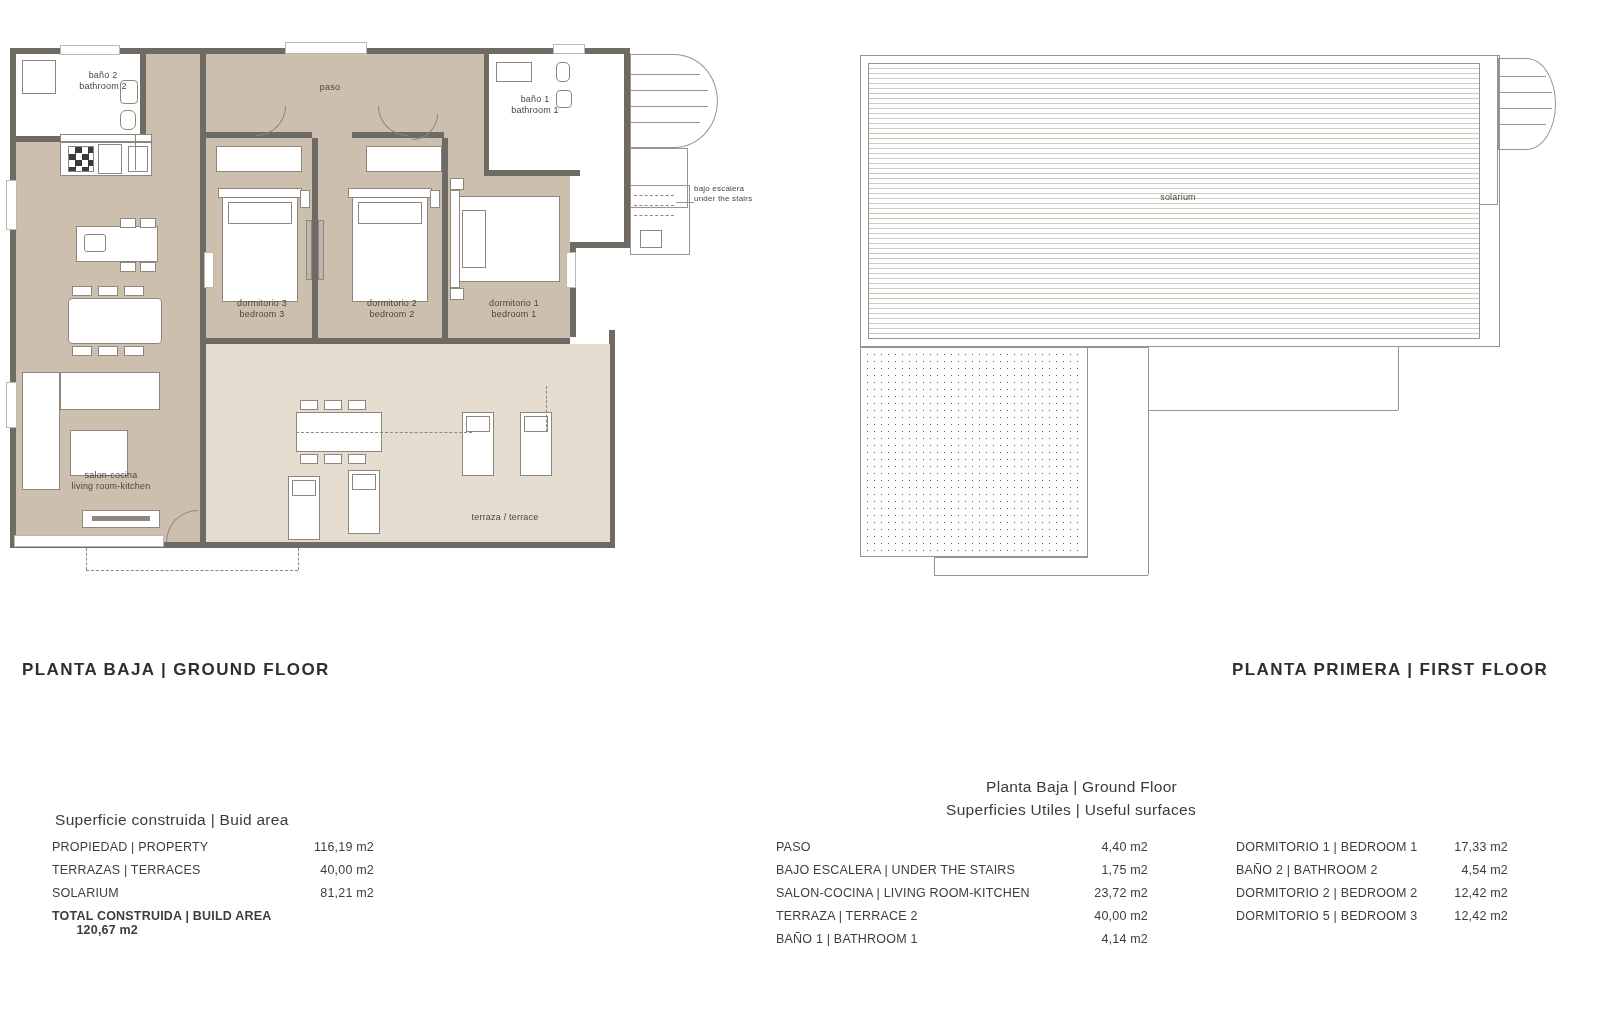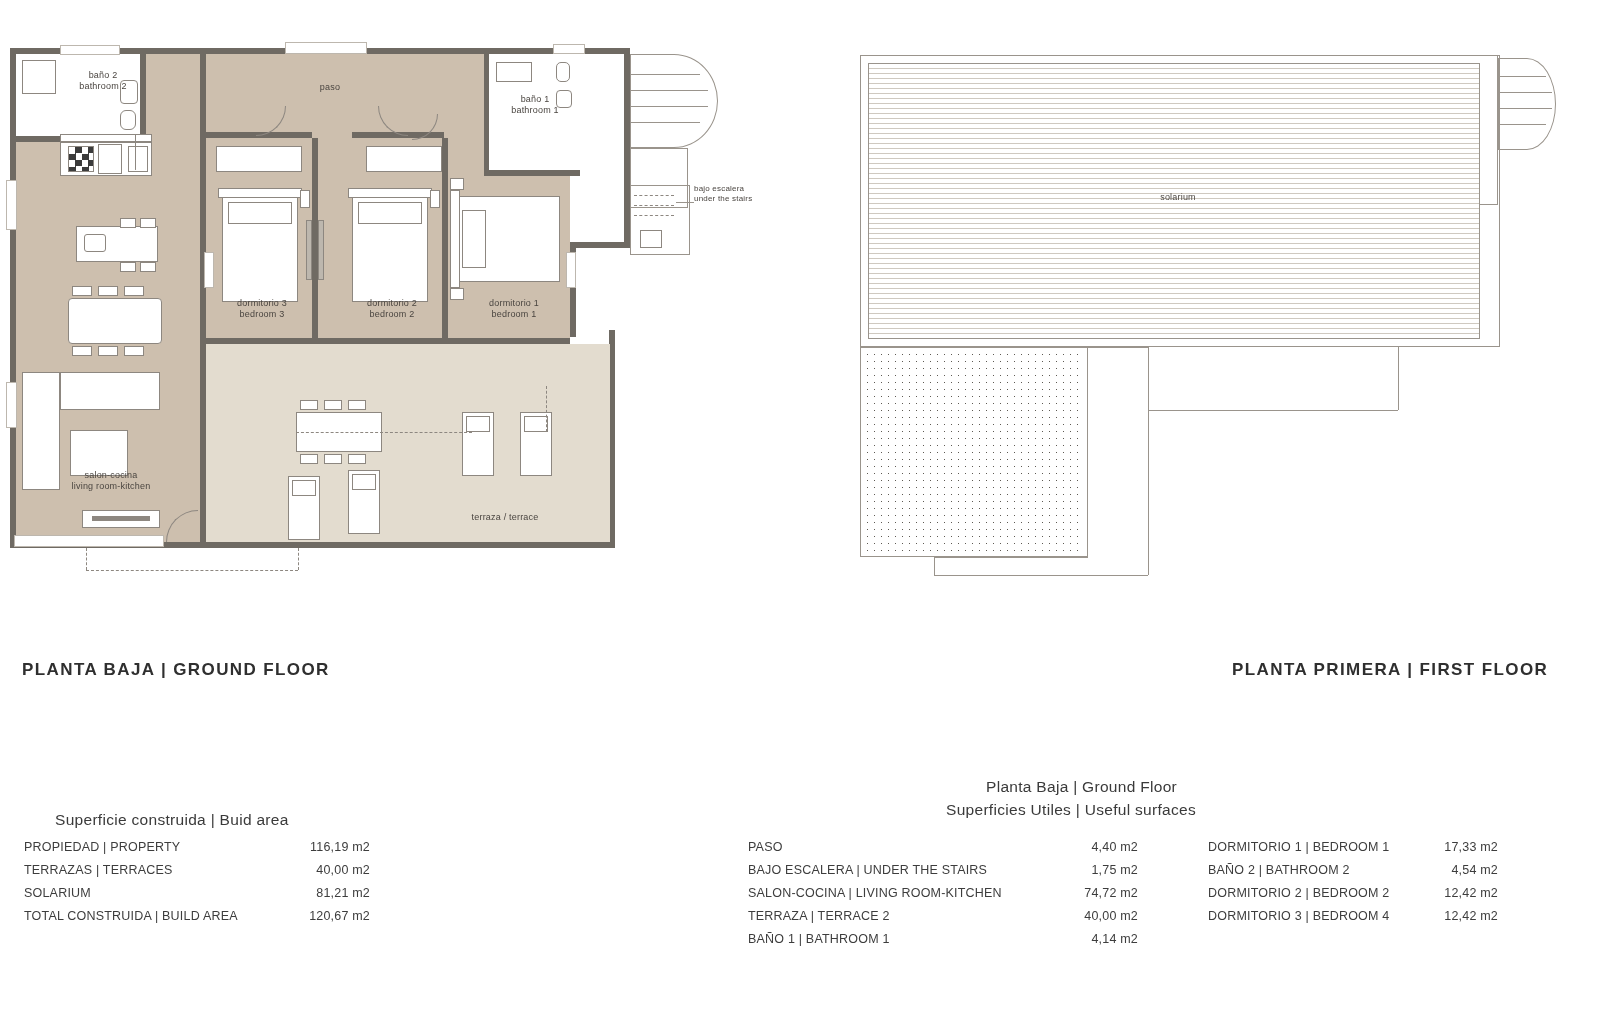--- a/index.html
+++ b/index.html
@@ -46,23 +46,23 @@
 
   
   .tbl-title {
     position: absolute;
     font-size: 15.5px;
     color: #3a3a3a;
     letter-spacing: .3px;
   }
   .tbl { position: absolute; font-size: 12.5px; color: #3d3d3d; letter-spacing: .2px; }
   .tbl .row { display: flex; align-items: baseline; margin-bottom: 9px; }
-  .tbl .row .name { white-space: nowrap; }
+  .tbl .row .name { white-space: nowrap; margin-left: 28px; }
   .tbl .row .val { text-align: right; white-space: nowrap; }
-  .bold { font-weight: normal; }
+  .bold { font-weight: bold; flex-direction: column; }
 
   
   .hatch-lines {
     position: absolute;
     background-image: repeating-linear-gradient(
       to bottom,
       #cfc9c0 0px, #cfc9c0 1px, #ffffff 1px, #ffffff 5px);
   }
   .dots {
     position: absolute;
@@ -300,21 +300,21 @@
     <div class="row">
       <div class="name" style="width:300px;">PASO</div>
       <div class="val" style="width:90px;">4,40 m2</div>
     </div>
     <div class="row">
       <div class="name" style="width:300px;">BAJO ESCALERA  |  UNDER THE STAIRS</div>
       <div class="val" style="width:90px;">1,75 m2</div>
     </div>
     <div class="row">
       <div class="name" style="width:300px;">SALON-COCINA  |  LIVING ROOM-KITCHEN</div>
-      <div class="val" style="width:90px;">74,72 m2</div>
+      <div class="val" style="width:90px;">23,72 m2</div>
     </div>
     <div class="row">
       <div class="name" style="width:300px;">TERRAZA  |  TERRACE 2</div>
       <div class="val" style="width:90px;">40,00 m2</div>
     </div>
     <div class="row">
       <div class="name" style="width:300px;">BAÑO 1  |  BATHROOM 1</div>
       <div class="val" style="width:90px;">4,14 m2</div>
     </div>
   </div>
@@ -326,18 +326,18 @@
     </div>
     <div class="row">
       <div class="name" style="width:220px;">BAÑO 2  |  BATHROOM 2</div>
       <div class="val" style="width:70px;">4,54 m2</div>
     </div>
     <div class="row">
       <div class="name" style="width:220px;">DORMITORIO 2  |  BEDROOM 2</div>
       <div class="val" style="width:70px;">12,42 m2</div>
     </div>
     <div class="row">
-      <div class="name" style="width:220px;">DORMITORIO 3  |  BEDROOM 4</div>
+      <div class="name" style="width:220px;">DORMITORIO 5  |  BEDROOM 3</div>
       <div class="val" style="width:70px;">12,42 m2</div>
     </div>
   </div>
 
 </div>
 
 </body></html>

